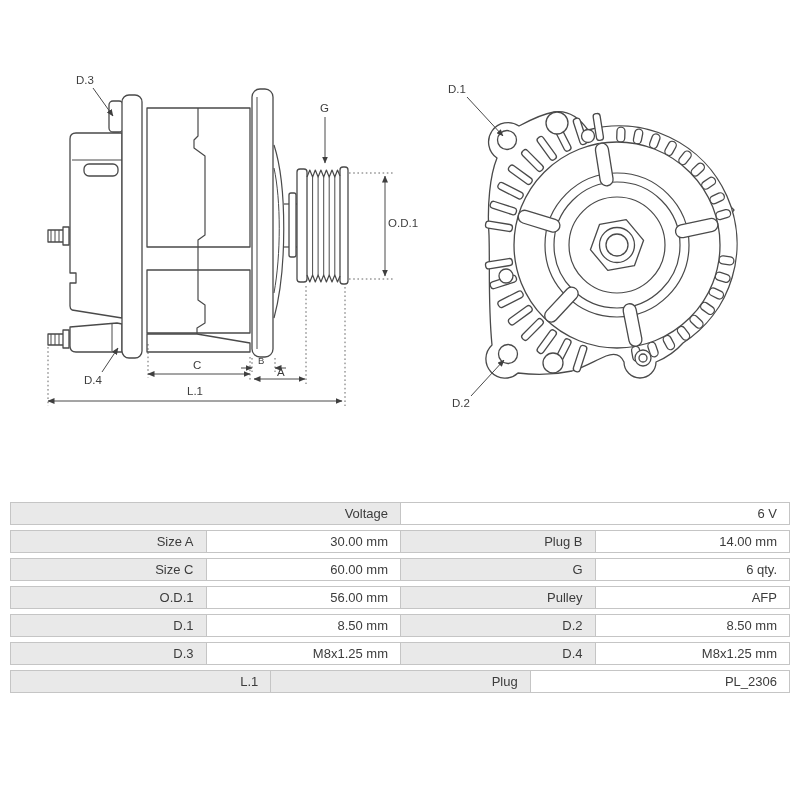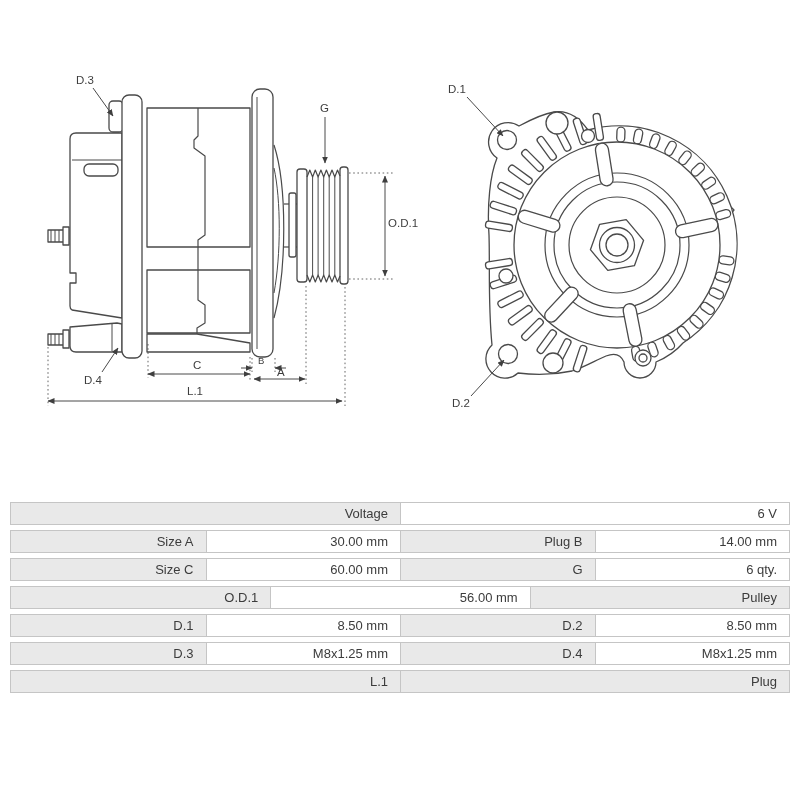--- a/index.html
+++ b/index.html
@@ -235,32 +235,34 @@
     <div class="spec-row">
       <div class="cell lab">Size C</div>
       <div class="cell">60.00 mm</div>
       <div class="cell lab">G</div>
       <div class="cell">6 qty.</div>
     </div>
     <div class="spec-row">
       <div class="cell lab">O.D.1</div>
       <div class="cell">56.00 mm</div>
       <div class="cell lab">Pulley</div>
+      <div class="cell">AFP</div>
     </div>
     <div class="spec-row">
       <div class="cell lab">D.1</div>
       <div class="cell">8.50 mm</div>
       <div class="cell lab">D.2</div>
       <div class="cell">8.50 mm</div>
     </div>
     <div class="spec-row">
       <div class="cell lab">D.3</div>
       <div class="cell">M8x1.25 mm</div>
       <div class="cell lab">D.4</div>
       <div class="cell">M8x1.25 mm</div>
     </div>
     <div class="spec-row">
       <div class="cell lab">L.1</div>
       <div class="cell lab">Plug</div>
+      <div class="cell">PL_2306</div>
     </div>
   </div>
 
 </div>
 
 </body></html>

